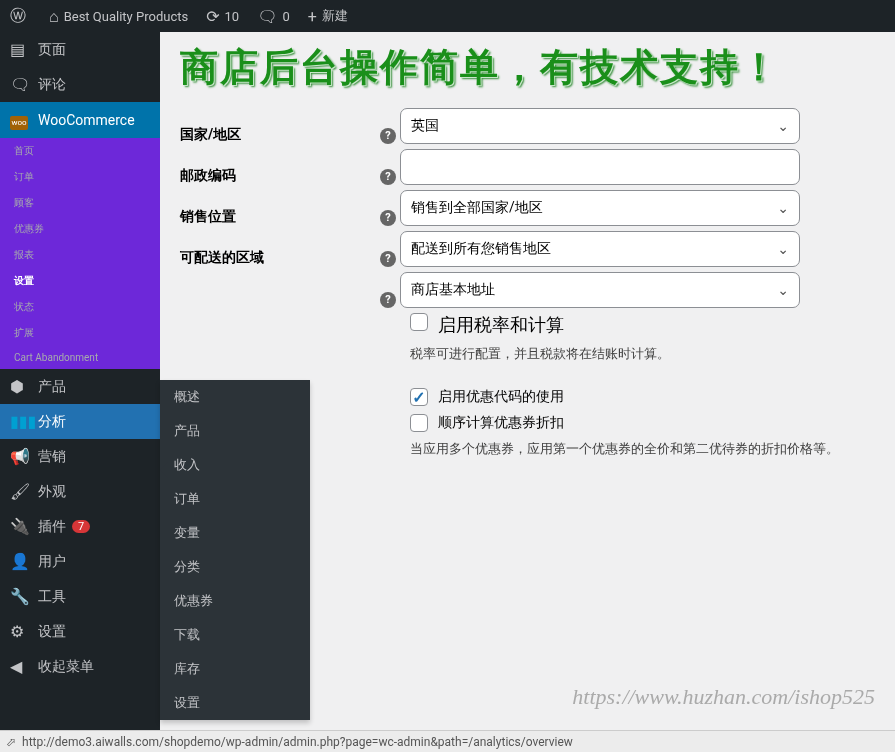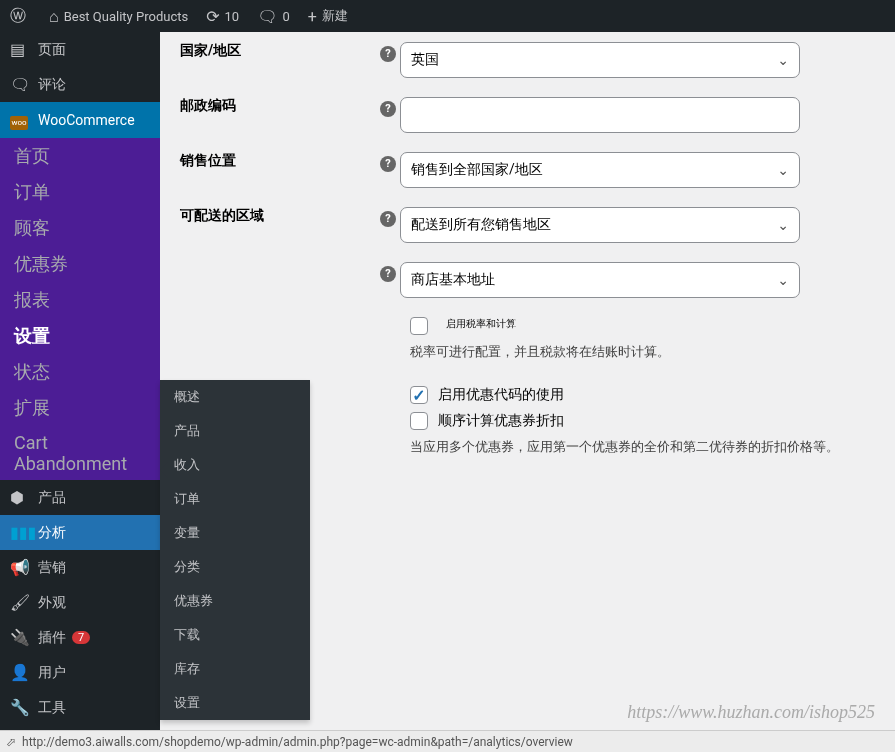--- a/index.html
+++ b/index.html
@@ -6,41 +6,41 @@
 body { background: #f0f0f0; width: 895px; height: 752px; overflow: hidden; position: relative; }
 .topbar { height: 32px; background: #1d2327; display: flex; align-items: center; padding: 0 10px; color: #c3c4c7; font-size: 13px; }
 .topbar-item { display: flex; align-items: center; margin-right: 18px; cursor: pointer; }
 .topbar-item span.icon { margin-right: 5px; font-size: 16px; }
 .container { display: flex; height: calc(100% - 32px - 22px); }
 .sidebar { width: 160px; background: #1d2327; color: #c3c4c7; font-size: 14px; overflow-y: auto; }
 .sidebar-item { padding: 8px 10px; display: flex; align-items: center; cursor: pointer; }
 .sidebar-item.active { background: #0073aa; color: #fff; }
 .sidebar-item.highlight { background: #2271b1; color: #fff; }
 .sidebar-item .icon { width: 20px; margin-right: 8px; font-size: 16px; }
-.sidebar-sub { padding: 6px 10px 6px 14px; background: #4c1d95; color: #a7aaad; cursor: pointer; font-size: 18px; }
+.sidebar-sub { padding: 6px 10px 6px 14px; background: #6d28d9; color: #a7aaad; cursor: pointer; font-size: 10px; }
 .sidebar-sub.active { color: #fff; font-weight: bold; }
 .badge { background: #d63638; color: #fff; border-radius: 9px; padding: 0 6px; font-size: 11px; margin-left: 6px; }
 .flyout { position: absolute; left: 160px; top: 380px; width: 150px; background: #2c3338; color: #c3c4c7; z-index: 100; font-size: 13px; box-shadow: 0 3px 5px rgba(0,0,0,.2); }
 .flyout::before { content: ""; position: absolute; left: -8px; top: 82px; border: 8px solid transparent; border-right-color: #2c3338; }
 .flyout-item { padding: 8px 14px; cursor: pointer; }
 .main { flex: 1; background: #f0f0f1; padding: 10px 20px 20px 20px; overflow-y: auto; position: relative; }
 .banner { font-size: 38px; font-weight: bold; color: #1a8f1a; text-shadow: 1px 1px 0 #c8e6c9, 2px 2px 2px #388e3c; margin-bottom: 15px; letter-spacing: 2px; font-family: SimHei, sans-serif; }
-.form-row { display: flex; align-items: flex-start; margin-bottom: 19px; }
+.form-row { display: flex; align-items: flex-end; margin-bottom: 5px; }
 .form-label { width: 200px; font-weight: bold; font-size: 14px; padding-right: 10px; }
 .form-help { width: 20px; }
 .help-icon { display: inline-block; width: 16px; height: 16px; background: #666; color: #fff; border-radius: 50%; text-align: center; line-height: 16px; font-size: 11px; font-weight: bold; }
 .form-field { flex: 1; }
 .select-box, .text-input { width: 400px; height: 36px; border: 1px solid #8c8f94; border-radius: 7px; background: #fff; padding: 0 10px; font-size: 14px; display: flex; align-items: center; justify-content: space-between; }
 .select-box .chevron { color: #555; }
 .section-head { font-size: 18px; font-weight: bold; margin: 25px 0 20px 0; }
 .checkbox-row { display: flex; align-items: flex-start; margin-bottom: 8px; margin-left: 230px; }
 .checkbox-desc { margin-left: 230px; font-size: 13px; color: #404040; margin-bottom: 25px; }
 .checkbox { width: 18px; height: 18px; border: 1px solid #8c8f94; border-radius: 4px; margin-right: 10px; display: flex; align-items: center; justify-content: center; background: #fff; }
 .checkbox.checked { color: #2271b1; font-weight: bold; }
-.watermark { position: absolute; bottom: 7px; right: 20px; font-size: 18px; color: #aaa; font-style: italic; font-family: serif; }
+.watermark { position: absolute; bottom: 20px; right: 20px; font-size: 22px; color: #aaa; font-style: italic; font-family: serif; }
 .statusbar { position: absolute; bottom: 0; left: 0; right: 0; height: 22px; background: #ececec; border-top: 1px solid #ccc; display: flex; align-items: center; padding: 0 6px; font-size: 12px; color: #555; }
 .statusbar .url-icon { margin-right: 6px; }
 .wc-icon { display: inline-block; width: 18px; height: 14px; background: #a16207; border-radius: 2px; color: #fff; font-size: 8px; text-align: center; line-height: 14px; }
 </style>
 </head>
 <body>
 
 <div class="topbar">
   <div class="topbar-item">
       <span class="icon">ⓦ</span>
@@ -119,20 +119,21 @@
         <span class="icon">⚙</span>
         <span>设置</span>
       </div>
     <div class="sidebar-item">
         <span class="icon">◀</span>
         <span>收起菜单</span>
       </div>
   </div>
 
   <div class="main">
+    <div class="banner">商店后台操作简单，有技术支持！</div>
 
     <div class="form-row">
       <div class="form-label">国家/地区</div>
       <div class="form-help"><span class="help-icon">?</span></div>
       <div class="form-field">
         <div class="select-box">
           <span>英国</span>
           <span class="chevron">⌄</span>
         </div>
       </div>
@@ -175,21 +176,21 @@
       <div class="form-field">
         <div class="select-box">
           <span>商店基本地址</span>
           <span class="chevron">⌄</span>
         </div>
       </div>
     </div>
 
     <div class="checkbox-row">
       <div class="checkbox"></div>
-      <span style="font-size:10px;margin-left:8px;">启用税率和计算</span>
+      <span style="font-size:18px;">启用税率和计算</span>
     </div>
     <div class="checkbox-desc">税率可进行配置，并且税款将在结账时计算。</div>
 
     <div class="checkbox-row">
       <div class="checkbox checked">✓</div>
       <span style="font-size:14px;">启用优惠代码的使用</span>
     </div>
 
     <div class="checkbox-row">
       <div class="checkbox"></div>

